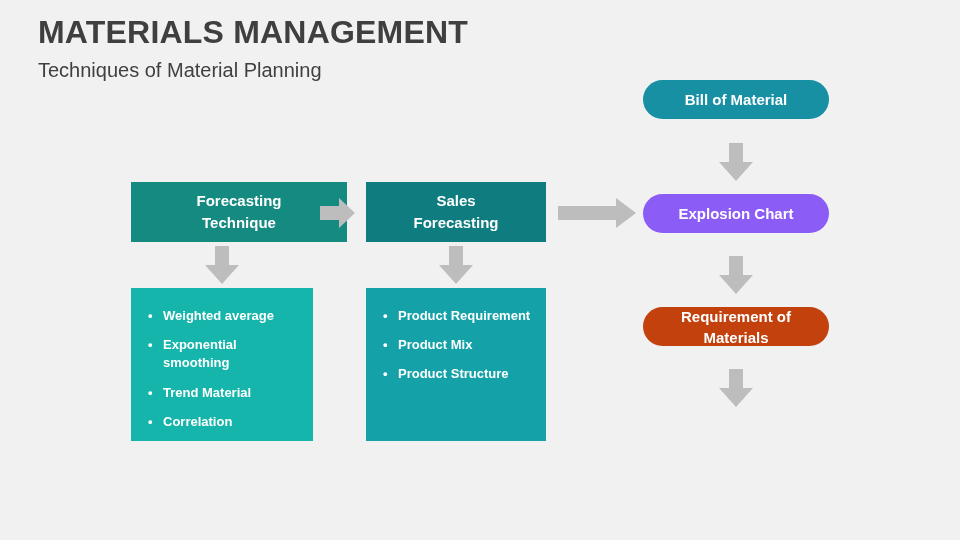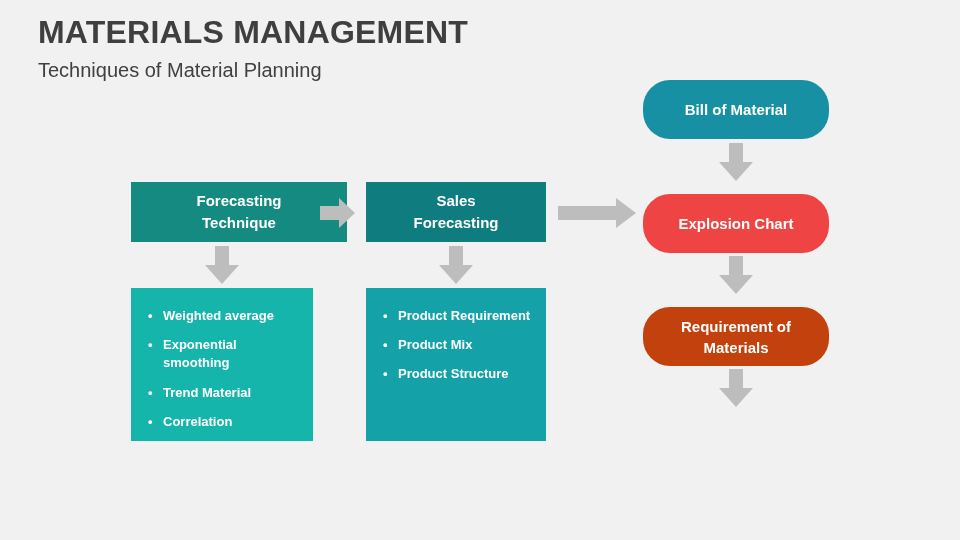--- a/index.html
+++ b/index.html
@@ -42,21 +42,21 @@
   .list-right { left: 366px; width: 180px; background: #14a2a8; }
   .list-item {
     display: flex; align-items: flex-start;
     margin-bottom: 11px;
     font-size: 13px; font-weight: 700; line-height: 1.4;
   }
   .bullet { width: 15px; flex: 0 0 15px; font-size: 13px; }
 
   
   .pill {
-    position: absolute; left: 643px; width: 186px; height: 59px;
+    position: absolute; left: 643px; width: 186px; height: 39px;
     border-radius: 27px;
     display: flex; align-items: center; justify-content: center;
     color: #ffffff; font-size: 15px; font-weight: 700;
     text-align: center; line-height: 1.4;
   }
   .pill .lbl { display: inline-block; max-width: 158px; }
   .pill-0 { top: 80px;  background: #1890a3; }
   .pill-1 { top: 194px; background: #176e95; }
   .pill-2 { top: 307px; background: #14568b; }
   .pill-3 { top: 420px; background: #48a4ee; }
@@ -138,21 +138,21 @@
   </div>
 
   <div class="pill pill-0" style="background: rgb(24, 144, 163);">
     <span class="lbl">Bill of Material</span>
   </div>
 
   <svg class="arrow ad-pill1" viewBox="0 0 34 38" aria-hidden="true">
     <polygon points="10,0 24,0 24,19 34,19 17,38 0,19 10,19" style="fill: rgb(189, 189, 189);"></polygon>
   </svg>
 
-  <div class="pill pill-1" style="background: #ef4444;">
+  <div class="pill pill-1" style="background: #8b5cf6;">
     <span class="lbl">Explosion Chart</span>
   </div>
 
   <svg class="arrow ad-pill2" viewBox="0 0 34 38" aria-hidden="true">
     <polygon points="10,0 24,0 24,19 34,19 17,38 0,19 10,19" style="fill: rgb(189, 189, 189);"></polygon>
   </svg>
 
   <div class="pill pill-2" style="background: #c2410c;">
     <span class="lbl">Requirement of Materials</span>
   </div>

